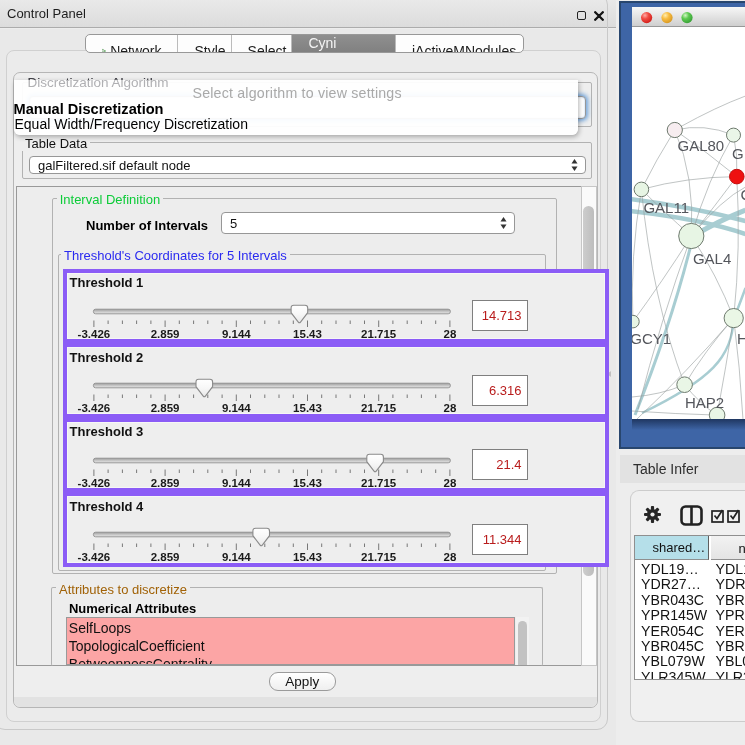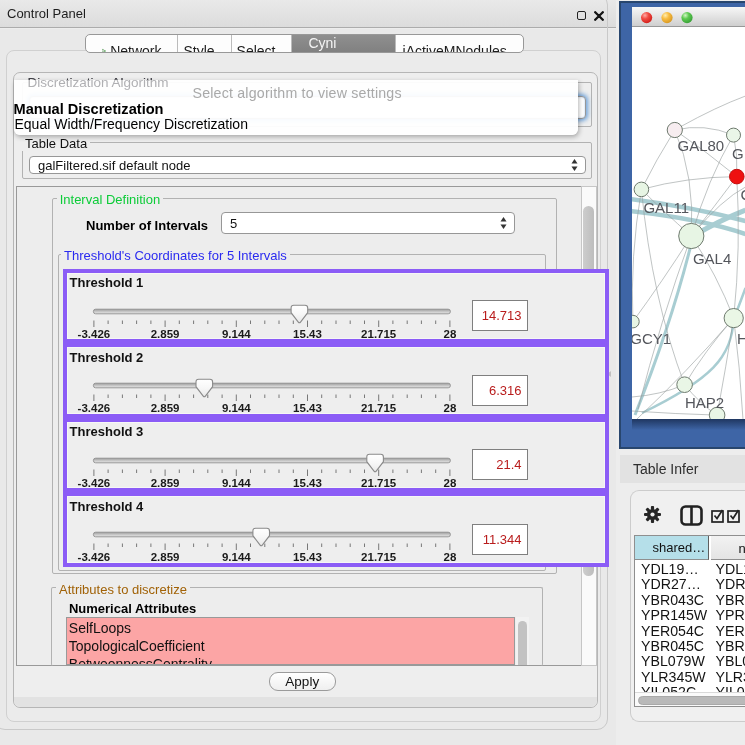--- a/index.html
+++ b/index.html
@@ -18,21 +18,21 @@
   background:#ebebeb; border:1px solid #d0d0d0; border-radius:8px; }
 #winedge { position:absolute; left:-6px; top:-6px; width:614.3px; height:736.3px; border:1px solid #c9c9c9; border-radius:11px; }
 #grip { position:absolute; left:607px; top:370.5px; width:0; height:0; border-top:3px solid transparent; border-bottom:3px solid transparent; border-right:4px solid #c0c0c0; }
 #innerp { position:absolute; left:13.4px; top:71.5px; width:585px; height:636.5px;
   background:#eeeeee; border:1px solid #b6b6b6; border-radius:7px; }
 #innerbot { position:absolute; left:14.4px; top:697px; width:583px; height:10px; background:#e2e2e2; border-radius:0 0 7px 7px; }
 
 
 .segbar { position:absolute; display:flex; background:#fdfdfd; border:1px solid #989898; border-radius:5px; overflow:hidden;
   font-size:14px; color:#1c1c1c; }
-.seg { display:flex; align-items:center; justify-content:flex-end; border-right:1px solid #bbb; padding:16px; }
+.seg { display:flex; align-items:center; justify-content:flex-start; border-right:1px solid #bbb; padding:16px; }
 .seg:last-child { border-right:none; }
 .seg.sel { background:linear-gradient(#8f8f8f,#747474); color:#f4f4f4; }
 #toptabs { left:85.3px; top:33.9px; width:438.5px; height:19.2px; }
 #bottabs { left:141.7px; top:703.6px; width:324.2px; height:20.2px; }
 
 
 .grp { position:absolute; border:1px solid #b2b2b2; border-radius:2px; }
 .glab { position:absolute; font-size:13px; padding:0 3px; background:#eeeeee; white-space:nowrap; }
 
 
@@ -72,21 +72,21 @@
 
 
 #bluewin { position:absolute; left:619.2px; top:1px; width:126px; height:448px; background:#3e65a6; border:2px solid #28466e; border-right:none; }
 #mactitle { position:absolute; left:631.6px; top:6.6px; width:114px; height:20.7px; background:linear-gradient(#f7f7f7,#cfcfcf); border-bottom:1px solid #989898; }
 #canvas { position:absolute; left:631.6px; top:27.3px; width:113.4px; height:392px; background:#fff; overflow:hidden; }
 #canshadow { position:absolute; left:631.6px; top:419.3px; width:113.4px; height:11px; background:linear-gradient(rgba(12,26,54,0.62),rgba(12,26,54,0)); }
 
 #tpbar { position:absolute; left:619.5px; top:455.3px; width:125.5px; height:27.7px; background:#e2e2e2; }
 #tpbar .t { position:absolute; left:13.5px; top:6px; font-size:14px; color:#2e2e2e; }
 #tpcont { position:absolute; left:629.5px; top:489.5px; width:115.5px; height:232px; background:#f0f0f0; border:1px solid #cccccc; border-radius:9px 0 0 9px; border-right:none; }
-#tbl { position:absolute; left:3.5px; top:44.3px; width:112px; height:172px; background:#fff; border:1px solid #8f8f8f; border-right:none; overflow:hidden; }
+#tbl { position:absolute; left:3.5px; top:44.3px; width:112px; height:145px; background:#fff; border:1px solid #8f8f8f; border-right:none; overflow:hidden; }
 #th1 { position:absolute; left:0; top:0; width:74.2px; height:24.5px; background:#b5dfe9; border-right:1.4px solid #5f5f5f; border-bottom:1px solid #8f8f8f;
   font-size:13px; color:#111; text-align:right; padding-right:3px; line-height:24px; }
 #th2 { position:absolute; left:75.6px; top:0; width:37px; height:24.5px; background:linear-gradient(#f2f2f2,#e4e4e4); border-bottom:1px solid #8f8f8f;
   font-size:13px; color:#111; }
 .trow { position:absolute; left:0; width:200px; height:15.4px; line-height:15.8px; font-size:14.2px; color:#141414; }
 .tc1 { position:absolute; left:6px; }
 .tc2 { position:absolute; left:80.5px; }
 #hsb { position:absolute; left:0; top:156.2px; width:112px; height:18px; background:#fafafa; border-top:1px solid #d9d9d9; }
 #hsb .th { position:absolute; left:3px; top:2.6px; width:120px; height:9.6px; background:#b9b9b9; border:1px solid #a9a9a9; border-radius:5px; }
 

